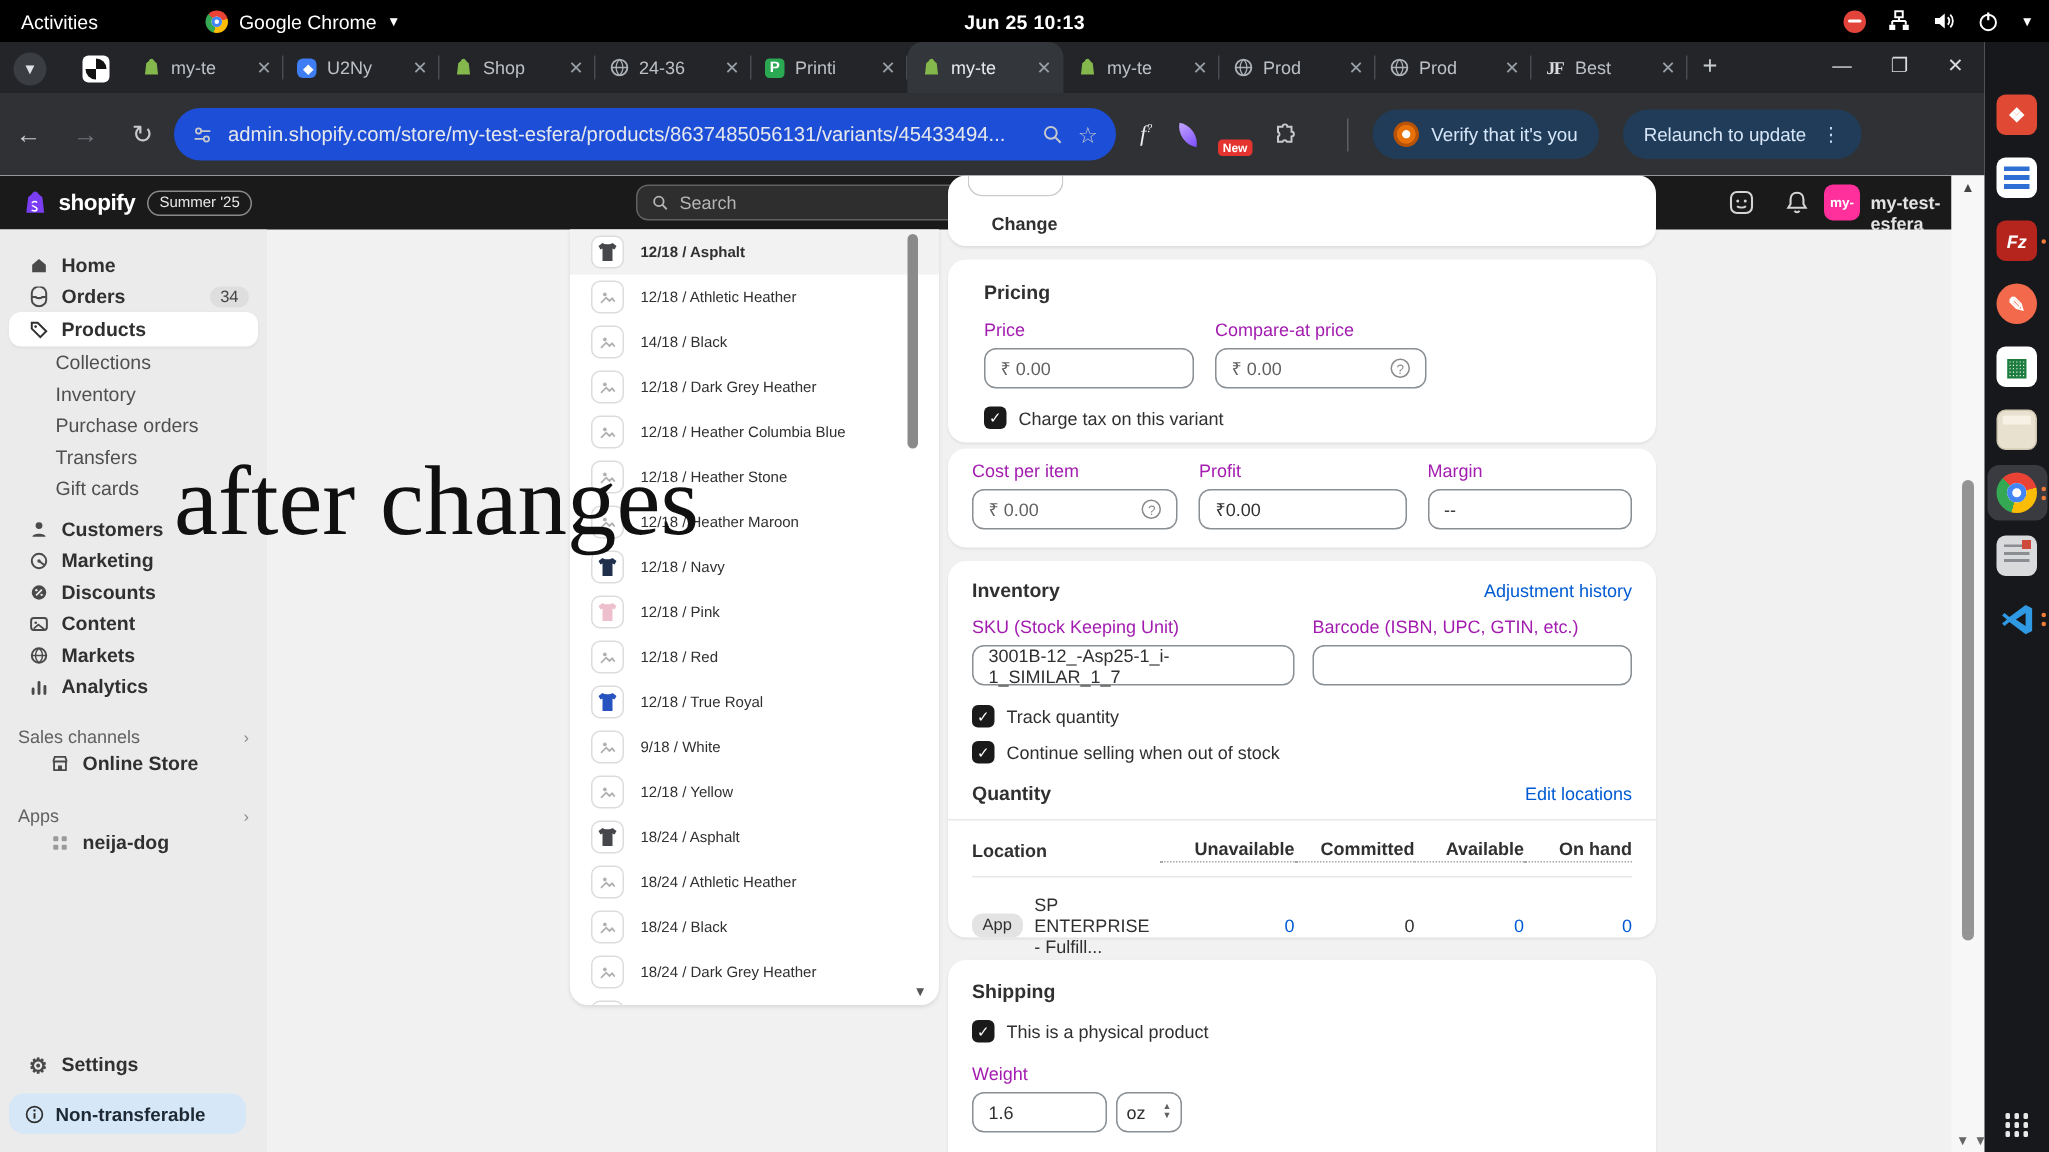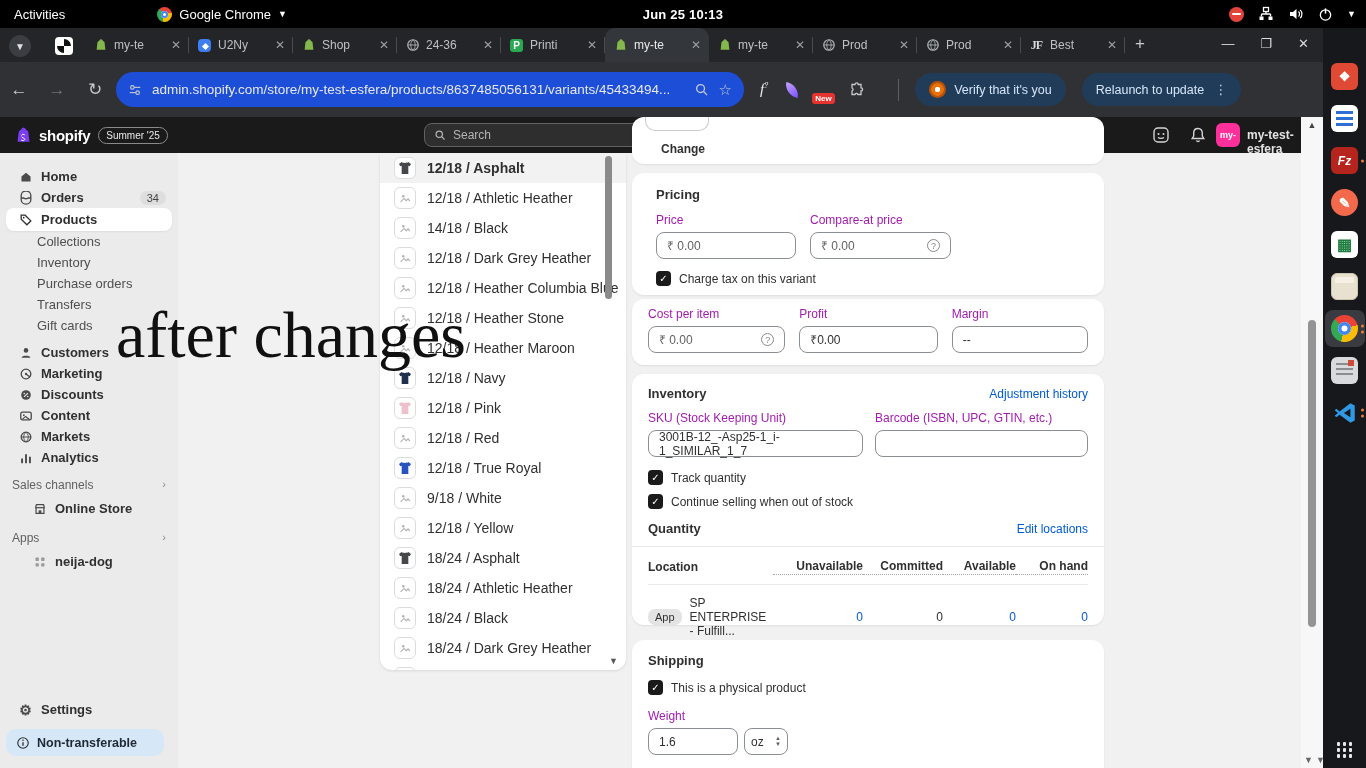--- a/index.html
+++ b/index.html
@@ -4,21 +4,21 @@
 <style>
   * { margin:0; padding:0; box-sizing:border-box; }
   html,body { width:1366px; height:768px; overflow:hidden; }
   body { font-family:"Liberation Sans", sans-serif; background:#f1f1f1; position:relative; }
   #screen { position:absolute; inset:0; width:1366px; height:768px; overflow:hidden; }
 
   
   .gnome-bar { position:absolute; left:0; top:0; width:1366px; height:28px; background:#000; color:#fff;
     display:flex; align-items:center; font-size:13px; z-index:50; }
   .gb-activities { margin-left:14px; font-weight:400; }
-  .gb-appmenu { margin-left:92px; display:flex; align-items:center; gap:7px; }
+  .gb-appmenu { margin-left:72px; display:flex; align-items:center; gap:7px; }
   .gb-clock { position:absolute; left:50%; transform:translateX(-50%); font-weight:700; letter-spacing:.2px; }
   .gb-tray { position:absolute; right:10px; display:flex; align-items:center; gap:14px; }
   .dnd { width:15px; height:15px; border-radius:50%; background:#e2443b; position:relative; }
   .dnd::after { content:""; position:absolute; left:3px; top:6.5px; width:9px; height:2px; background:#fff; border-radius:1px; }
   .chrome-mini { width:15px; height:15px; border-radius:50%;
     background:conic-gradient(from -45deg,#ea4335 0 120deg,#fbbc05 120deg 240deg,#34a853 240deg 360deg); position:relative; }
   .chrome-mini::after { content:""; position:absolute; left:4px; top:4px; width:7px; height:7px; border-radius:50%; background:#fff; box-shadow:inset 0 0 0 2px #4285f4; }
   .caret { font-size:9px; color:#fff; }
 
   
@@ -108,32 +108,32 @@
   .avatar { position:absolute; left:1216px; top:6px; width:24px; height:24px; border-radius:6px; background:#ff2f9c;
     color:#fff; font-size:9px; font-weight:700; display:flex; align-items:center; justify-content:center; }
   .storename { position:absolute; left:1247px; top:11px; color:#e3e3e3; font-size:12px; font-weight:600; }
 
   
   .sidebar { position:absolute; left:0; top:36px; width:178px; height:615px; background:#ebebeb; font-size:13px; color:#303030; }
   .s-item { height:21px; display:flex; align-items:center; gap:8px; padding-left:18px; font-weight:600; position:relative; }
   .s-item .lbl { flex:1; }
   .s-item.sel { background:#fff; border-radius:8px; margin:0 6px; padding-left:12px; height:23px; box-shadow:0 1px 2px rgba(0,0,0,.06); }
   .s-sub { height:21px; display:flex; align-items:center; padding-left:37px; color:#4f4f4f; font-weight:400; }
-  .s-head { height:20px; display:flex; align-items:flex-start; padding:0 12px 0 12px; color:#616161; font-size:12px; font-weight:400; }
+  .s-head { height:20px; display:flex; align-items:flex-end; padding:0 12px 0 12px; color:#616161; font-size:12px; font-weight:400; }
   .s-head .chev { margin-left:auto; color:#8a8a8a; font-size:11px; }
   .s-badge { margin-left:auto; margin-right:12px; background:#dedede; border-radius:8px; font-size:11px; font-weight:400;
     color:#444; padding:1px 7px; }
   .s-ico { width:15px; height:15px; flex:0 0 15px; display:flex; align-items:center; justify-content:center; }
   .footer-pill { position:absolute; left:6px; bottom:12px; width:158px; height:27px; background:#d6e7f8; border-radius:10px;
     display:flex; align-items:center; gap:7px; padding-left:10px; font-size:12.5px; font-weight:600; color:#1f2933; }
 
   
   .vpanel { position:absolute; left:380px; top:36px; width:246px; height:517px; background:#fff;
     border-radius:0 0 12px 12px; box-shadow:0 1px 3px rgba(0,0,0,.1); overflow:hidden; }
-  .vrow { height:30px; display:flex; align-items:center; gap:11px; padding-left:14px; font-size:14px; color:#303030; }
+  .vrow { height:30px; display:flex; align-items:center; gap:11px; padding-left:14px; font-size:10px; color:#303030; }
   .vrow.sel { background:#f2f2f2; font-weight:600; }
   .vthumb { width:22px; height:22px; border-radius:6px; border:1px solid #dcdcdc; background:#fff;
     display:flex; align-items:center; justify-content:center; flex:0 0 22px; }
   .vscroll { position:absolute; right:14px; top:3px; width:7px; height:143px; border-radius:4px; background:#8a8a8a; }
   .vdown { position:absolute; right:8px; bottom:4px; color:#565656; font-size:9px; }
 
   
   .card { position:absolute; left:632px; width:472px; background:#fff; border-radius:12px; box-shadow:0 1px 2px rgba(0,0,0,.08); }
   .card-title { font-size:13px; font-weight:700; color:#303030; }
   .flabel { font-size:12px; color:#a21caf; }

